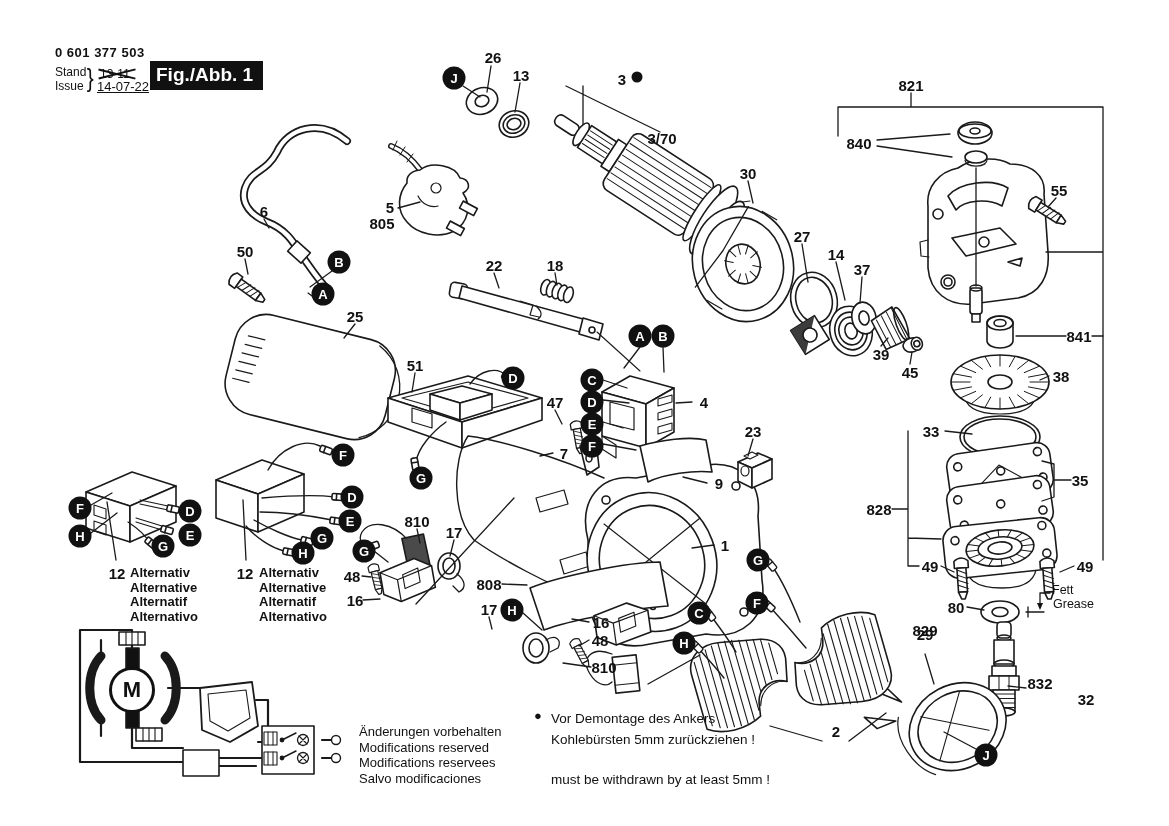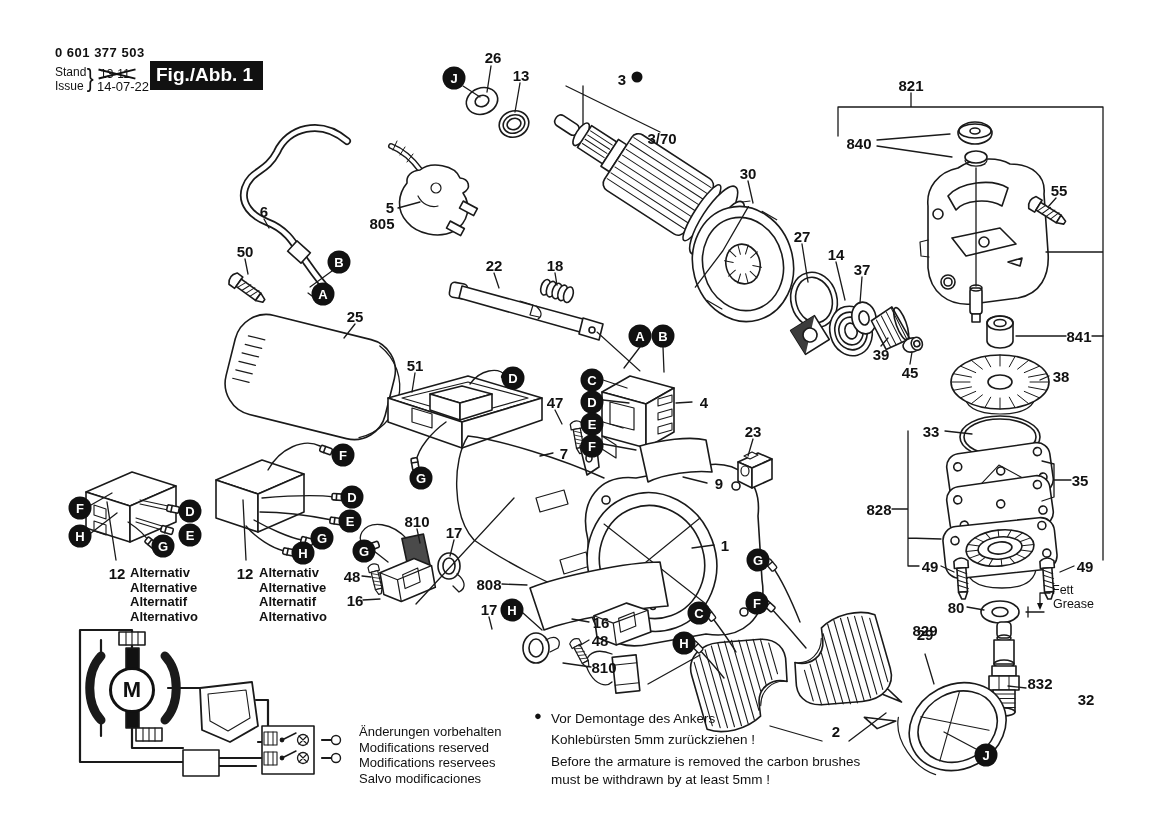--- a/index.html
+++ b/index.html
@@ -21,21 +21,21 @@
   .warn .bullet{width:17px;font-size:13px;}
   .warn .de{line-height:21px;}
   .warn .en{line-height:18px;margin-top:3px;margin-left:17px;}
   .hdr-num{position:absolute;left:55px;top:45px;font-size:13px;letter-spacing:.5px;z-index:3;font-weight:bold;}
   .hdr-stand{position:absolute;left:55px;top:66px;font-size:12px;line-height:13.5px;z-index:3;}
   .hdr-brace{position:absolute;left:86px;top:63px;font-size:26px;transform:scaleX(.8);z-index:3;}
   .scratch{position:absolute;left:100px;top:67px;font-size:12px;z-index:3;}
   .scratch i{position:absolute;left:-2px;right:-6px;top:6px;height:1.5px;background:#111;display:block;}
   .scratch i.a{transform:rotate(14deg);}
   .scratch i.b{transform:rotate(-14deg);}
-  .hdr-date{position:absolute;left:97px;top:79px;font-size:13px;z-index:3;}
+  .hdr-date{position:absolute;left:97px;top:79px;font-size:13px;z-index:3;text-decoration:underline;}
   .figbox{position:absolute;left:150px;top:61px;background:#111;color:#fff;font-weight:bold;
           font-size:19px;padding:3px 10px 4px 6px;z-index:3;}
   .grease{position:absolute;font-size:12.5px;line-height:13px;z-index:3;}
 </style>
 </head>
 <body>
 
 <div id="stage">
 
 <svg id="art" width="1169" height="826" viewBox="0 0 1169 826" stroke="#1a1a1a" fill="none" stroke-width="1.6" stroke-linecap="round" stroke-linejoin="round">
@@ -581,18 +581,18 @@
 </div>
 <div class="warn">
   <div class="row">
     <span class="bullet">●</span>
     <span class="de">
       <span>Vor Demontage des Ankers</span><br>
       <span>Kohlebürsten 5mm zurückziehen !</span>
     </span>
   </div>
   <div class="en">
-    <span>Before the armature is removed the carbon brushes</span><br>
+    <br>
     <span>must be withdrawn by at least 5mm !</span>
   </div>
 </div>
 
 </div>
 
 </body></html>

